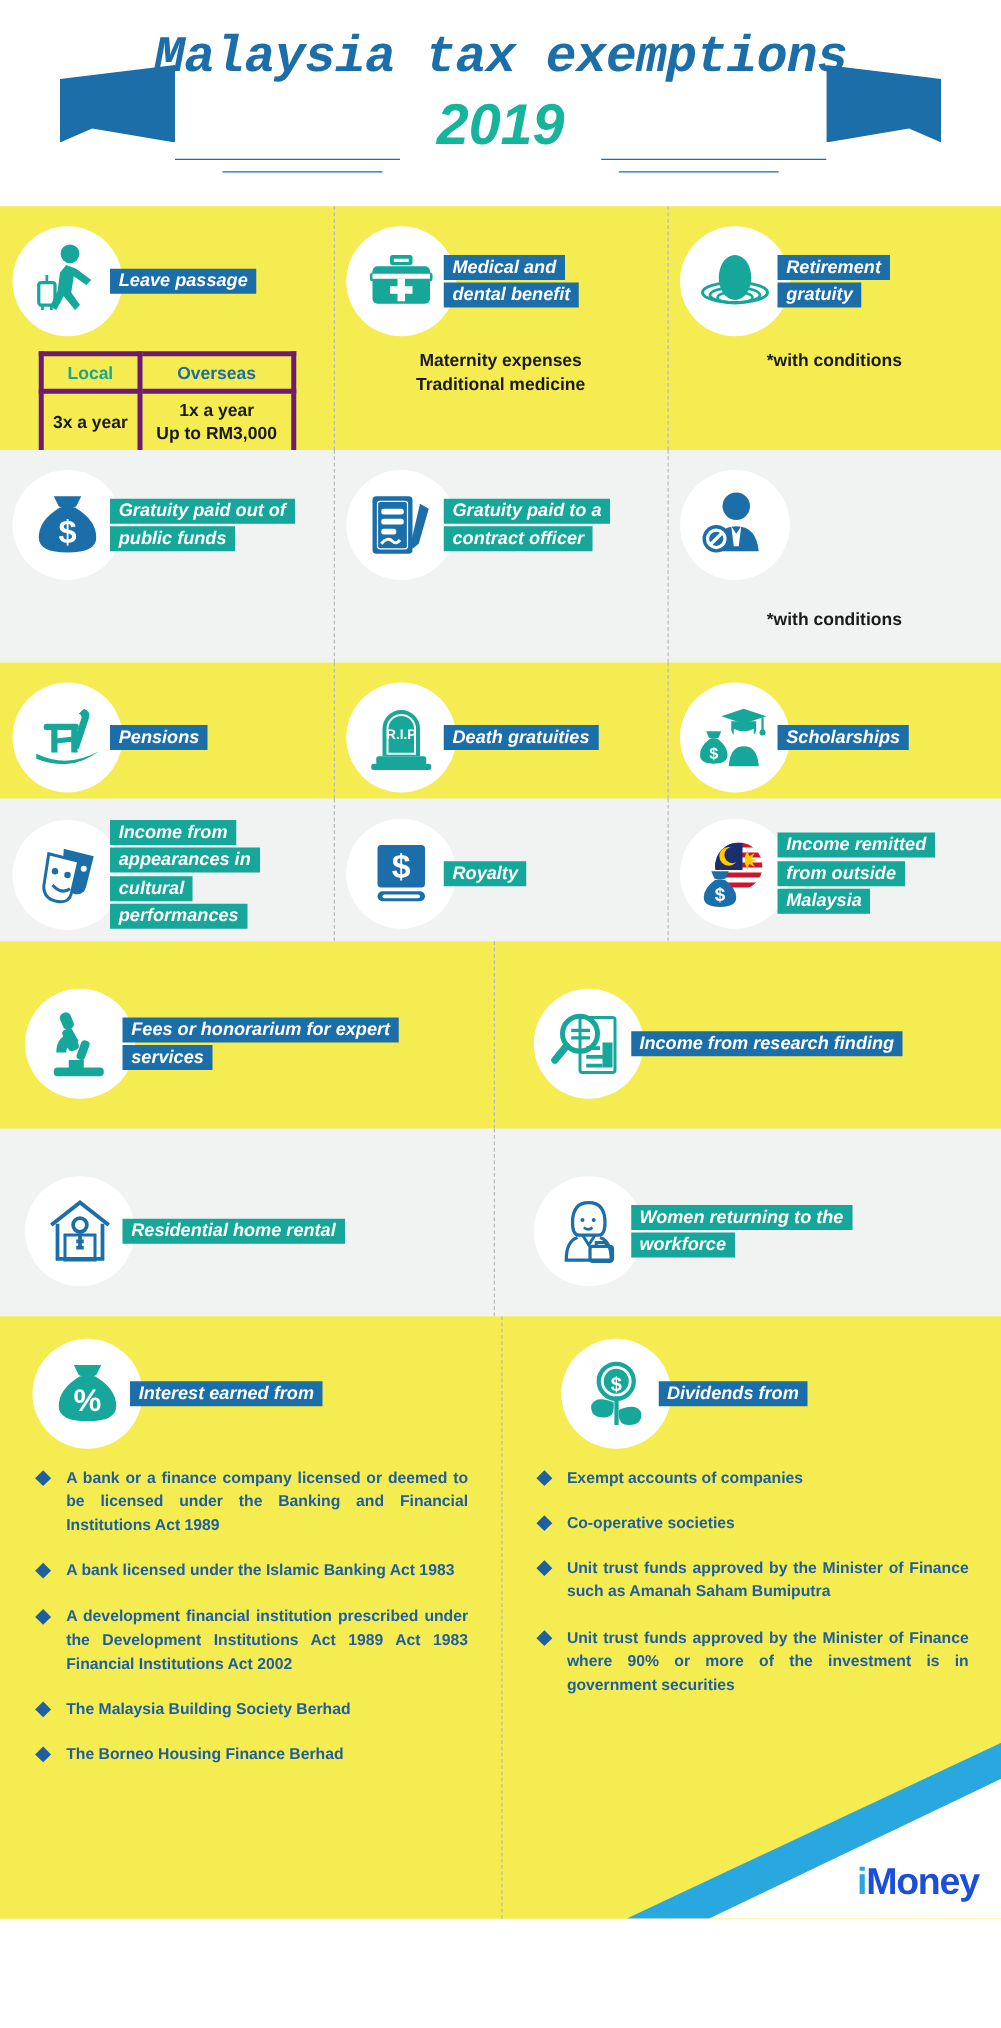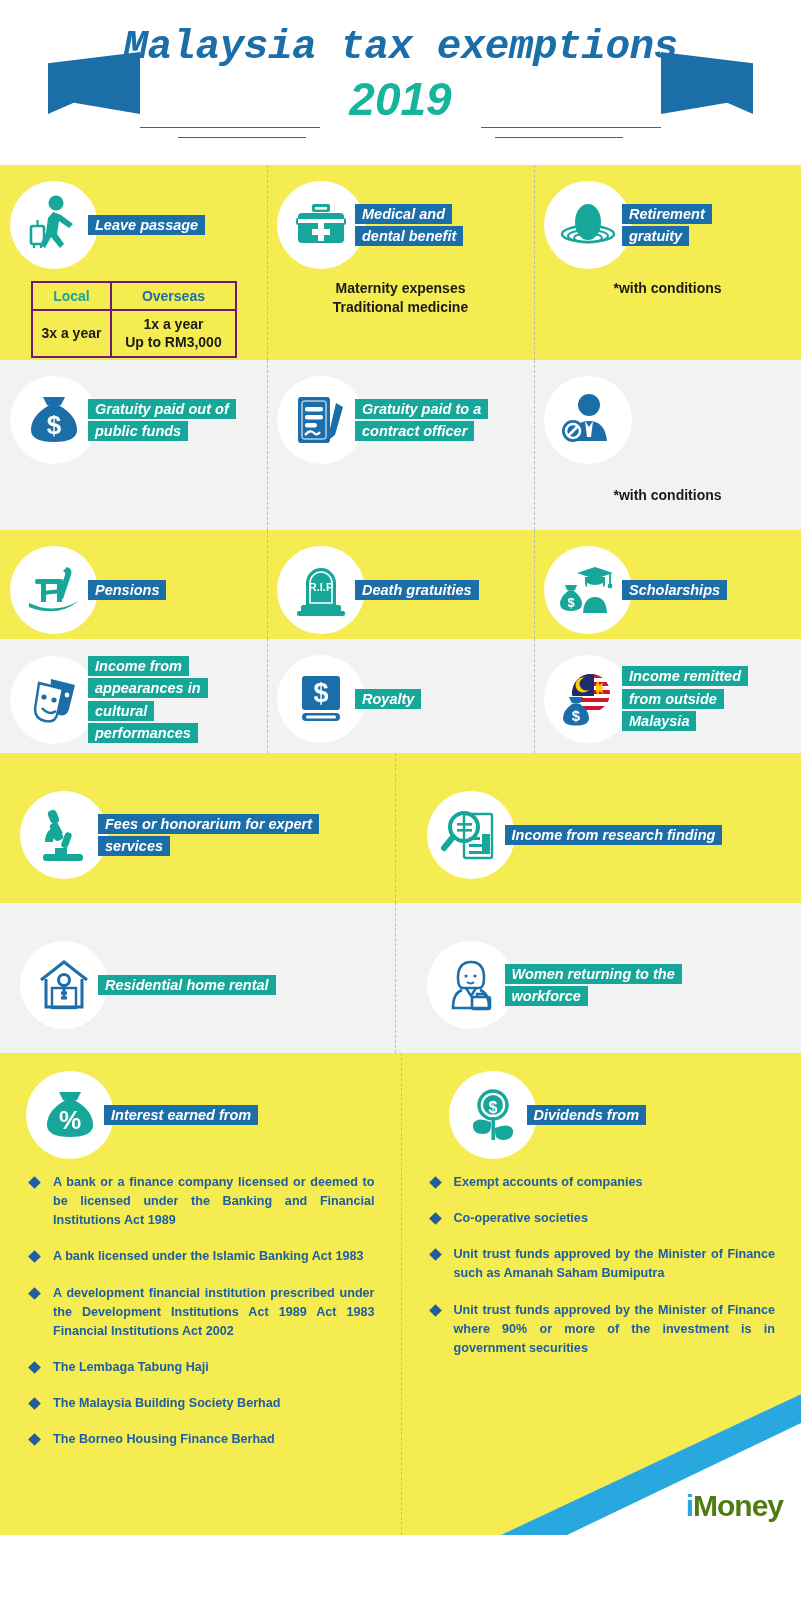--- a/index.html
+++ b/index.html
@@ -132,21 +132,21 @@
     line-height: 1.35;
   }
 
   
   .lp-table {
     border-collapse: collapse;
     margin: 12px auto 0 auto;
     width: 206px;
   }
   .lp-table td {
-    border: 2px solid #701a75;
+    border: 4px solid #701a75;
     text-align: center;
     font-size: 14px;
     font-weight: bold;
     padding: 4px 2px;
     line-height: 1.3;
   }
   .lp-head-local { color: #16a79a; }
   .lp-head-os    { color: #1b6ea8; }
   .lp-body       { color: #1a1a1a; }
 
@@ -206,21 +206,21 @@
   }
   .footer-logo {
     position: absolute;
     right: 18px; bottom: 14px;
     font-size: 30px;
     font-weight: bold;
     letter-spacing: -1px;
     line-height: 1;
   }
   .footer-logo .i { color: #29a8df; }
-  .footer-logo .m { color: #4d7c0f; margin-top: 36px; }
+  .footer-logo .m { color: #1d4ed8; margin-top: 36px; }
 </style>
 </head>
 <body>
 
 <div id="page">
 
   <div class="header">
     <div class="ribbon-left"></div>
     <div class="ribbon-right"></div>
     <div class="title-main">Malaysia tax exemptions</div>
@@ -576,24 +576,20 @@
         <div class="bullet">
             <div class="dia"></div>
             <div class="btxt">A bank licensed under the Islamic Banking Act 1983</div>
           </div>
         <div class="bullet">
             <div class="dia"></div>
             <div class="btxt">A development financial institution prescribed under the Development Institutions Act 1989 Act 1983 Financial Institutions Act 2002</div>
           </div>
         <div class="bullet">
             <div class="dia"></div>
-            <div class="btxt">The Lembaga Tabung Haji</div>
-          </div>
-        <div class="bullet">
-            <div class="dia"></div>
             <div class="btxt">The Malaysia Building Society Berhad</div>
           </div>
         <div class="bullet">
             <div class="dia"></div>
             <div class="btxt">The Borneo Housing Finance Berhad</div>
           </div>
       </div>
     </div>
 
     <div class="col">

